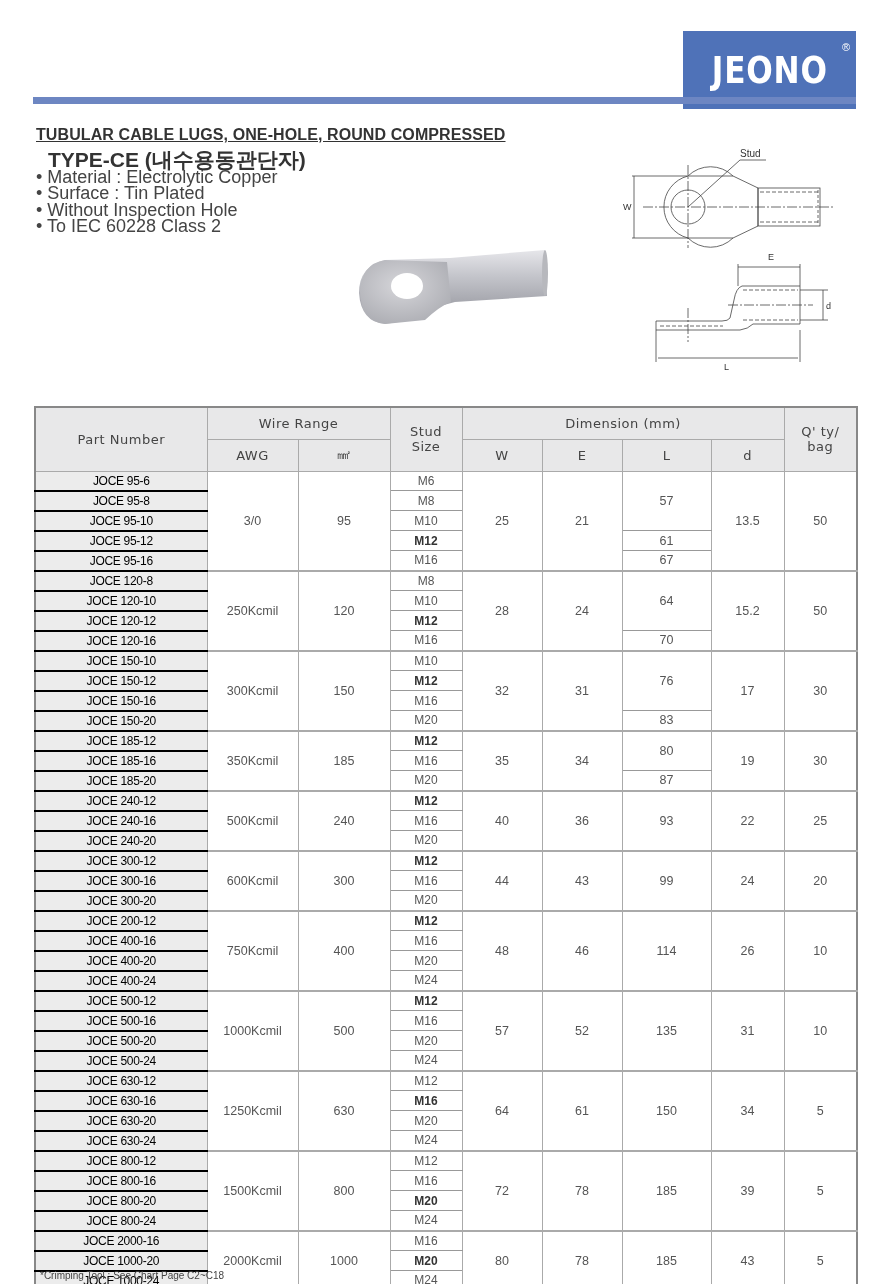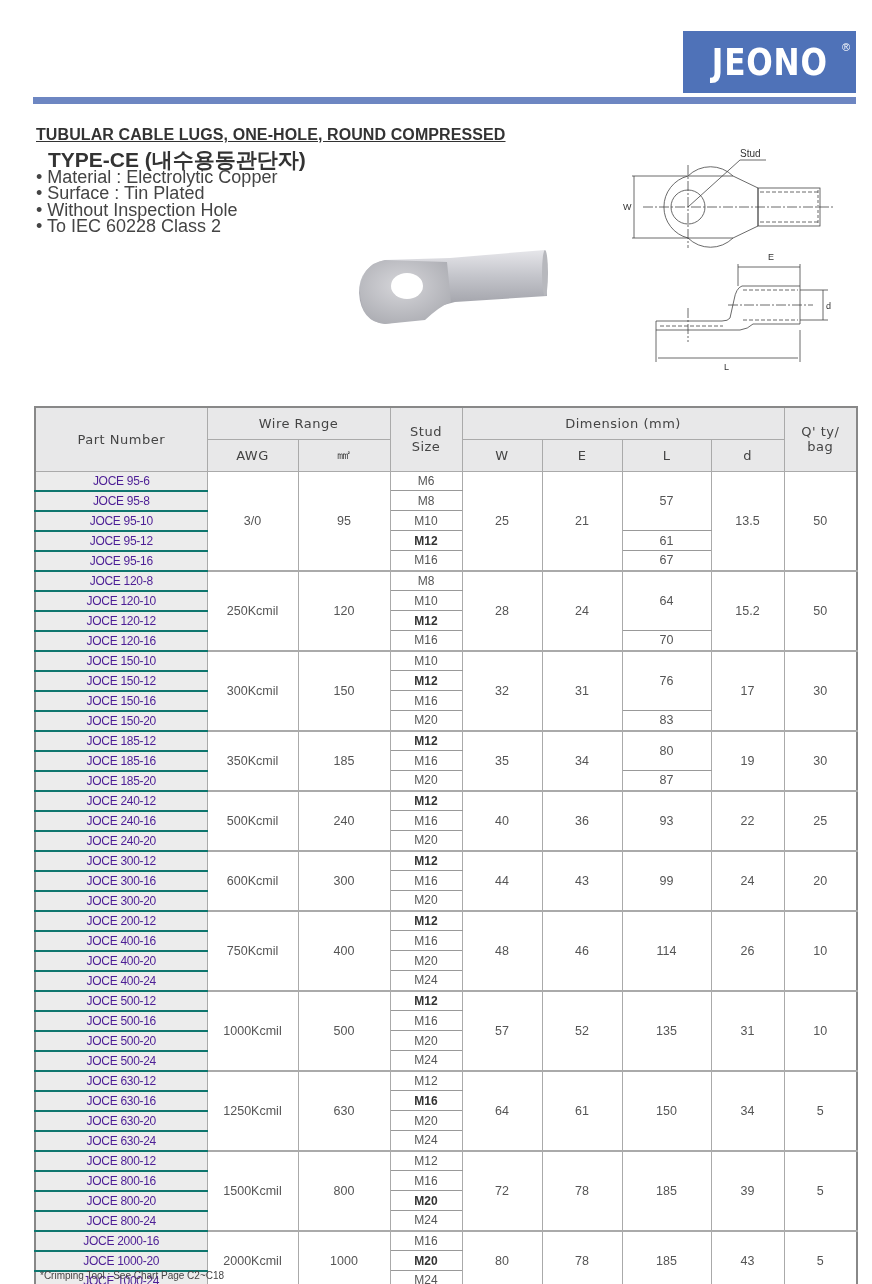--- a/index.html
+++ b/index.html
@@ -1,35 +1,35 @@
 <!DOCTYPE html>
 <html><head>
 <meta charset="utf-8">
 <style>
   * { box-sizing: border-box; margin: 0; padding: 0; }
   html, body { width: 872px; height: 1284px; background: #ffffff; overflow: hidden; }
   body { position: relative; font-family: "Liberation Sans", sans-serif; color: #333; }
 
-  .logo { position: absolute; left: 683px; top: 31px; width: 173px; height: 62px; background: #4f72b8; display: flex; align-items: center; justify-content: center; }
+  .logo { position: absolute; left: 683px; top: 31px; width: 173px; height: 78px; background: #4f72b8; display: flex; align-items: center; justify-content: center; }
   .logo-text { font-family: "DejaVu Sans", sans-serif; font-weight: bold; color: #fff; font-size: 38px; letter-spacing: 1px; transform: scaleX(0.82); display: inline-block; }
   .logo-reg { position: absolute; right: 6px; top: 10px; color: #fff; font-size: 11px; }
   .rule { position: absolute; left: 33px; top: 97px; width: 823px; height: 7px; background: #6d86c2; }
 
   .title { position: absolute; left: 36px; top: 126px; font-weight: bold; font-size: 16px; color: #333; letter-spacing: 0.1px; text-decoration: underline; }
   .subtitle { position: absolute; left: 48px; top: 146px; font-weight: bold; font-size: 21px; color: #333; }
   .bullets { position: absolute; left: 36px; top: 169px; font-size: 18px; line-height: 16.3px; color: #444; list-style: none; }
   .bullets li::before { content: "• "; }
 
   .photo { position: absolute; left: 355px; top: 248px; width: 195px; height: 78px; }
   .drawing { position: absolute; left: 618px; top: 140px; width: 250px; height: 232px; }
 
   table.spec { position: absolute; left: 34px; top: 406px; width: 822px; border-collapse: collapse; table-layout: fixed; font-size: 12.5px; color: #555; }
   table.spec th { background: #e8e8e9; font-weight: normal; font-family: "DejaVu Sans", sans-serif; font-size: 13px; color: #444; border: 1px solid #aaa; letter-spacing: 0.5px; }
   table.spec td { border-left: 1px solid #aaa; border-right: 1px solid #aaa; text-align: center; height: 19.4px; padding: 0; line-height: 18px; }
-  table.spec td.pn { background: #ececec; border-bottom: 2px solid #0f766e; font-size: 12px; color: #4c1d95; letter-spacing: -0.3px; }
+  table.spec td.pn { background: #ececec; border-bottom: 2px solid #000000; font-size: 12px; color: #000000; letter-spacing: -0.3px; }
   table.spec td.stud { border-bottom: 1px solid #999; font-size: 12px; }
   table.spec td.stud.bold { font-weight: bold; color: #333; }
   table.spec td.merged { vertical-align: middle; }
   table.spec td.lsplit { border-bottom: 1px solid #999; }
   table.spec tr.group-start td { border-top: 2px solid #aaa; }
   table.spec { border: 2px solid #888; }
   .hdr1 th { height: 32px; }
   .hdr2 th { height: 32px; }
 
   .footnote { position: absolute; left: 40px; top: 1270px; font-size: 10px; color: #444; }

